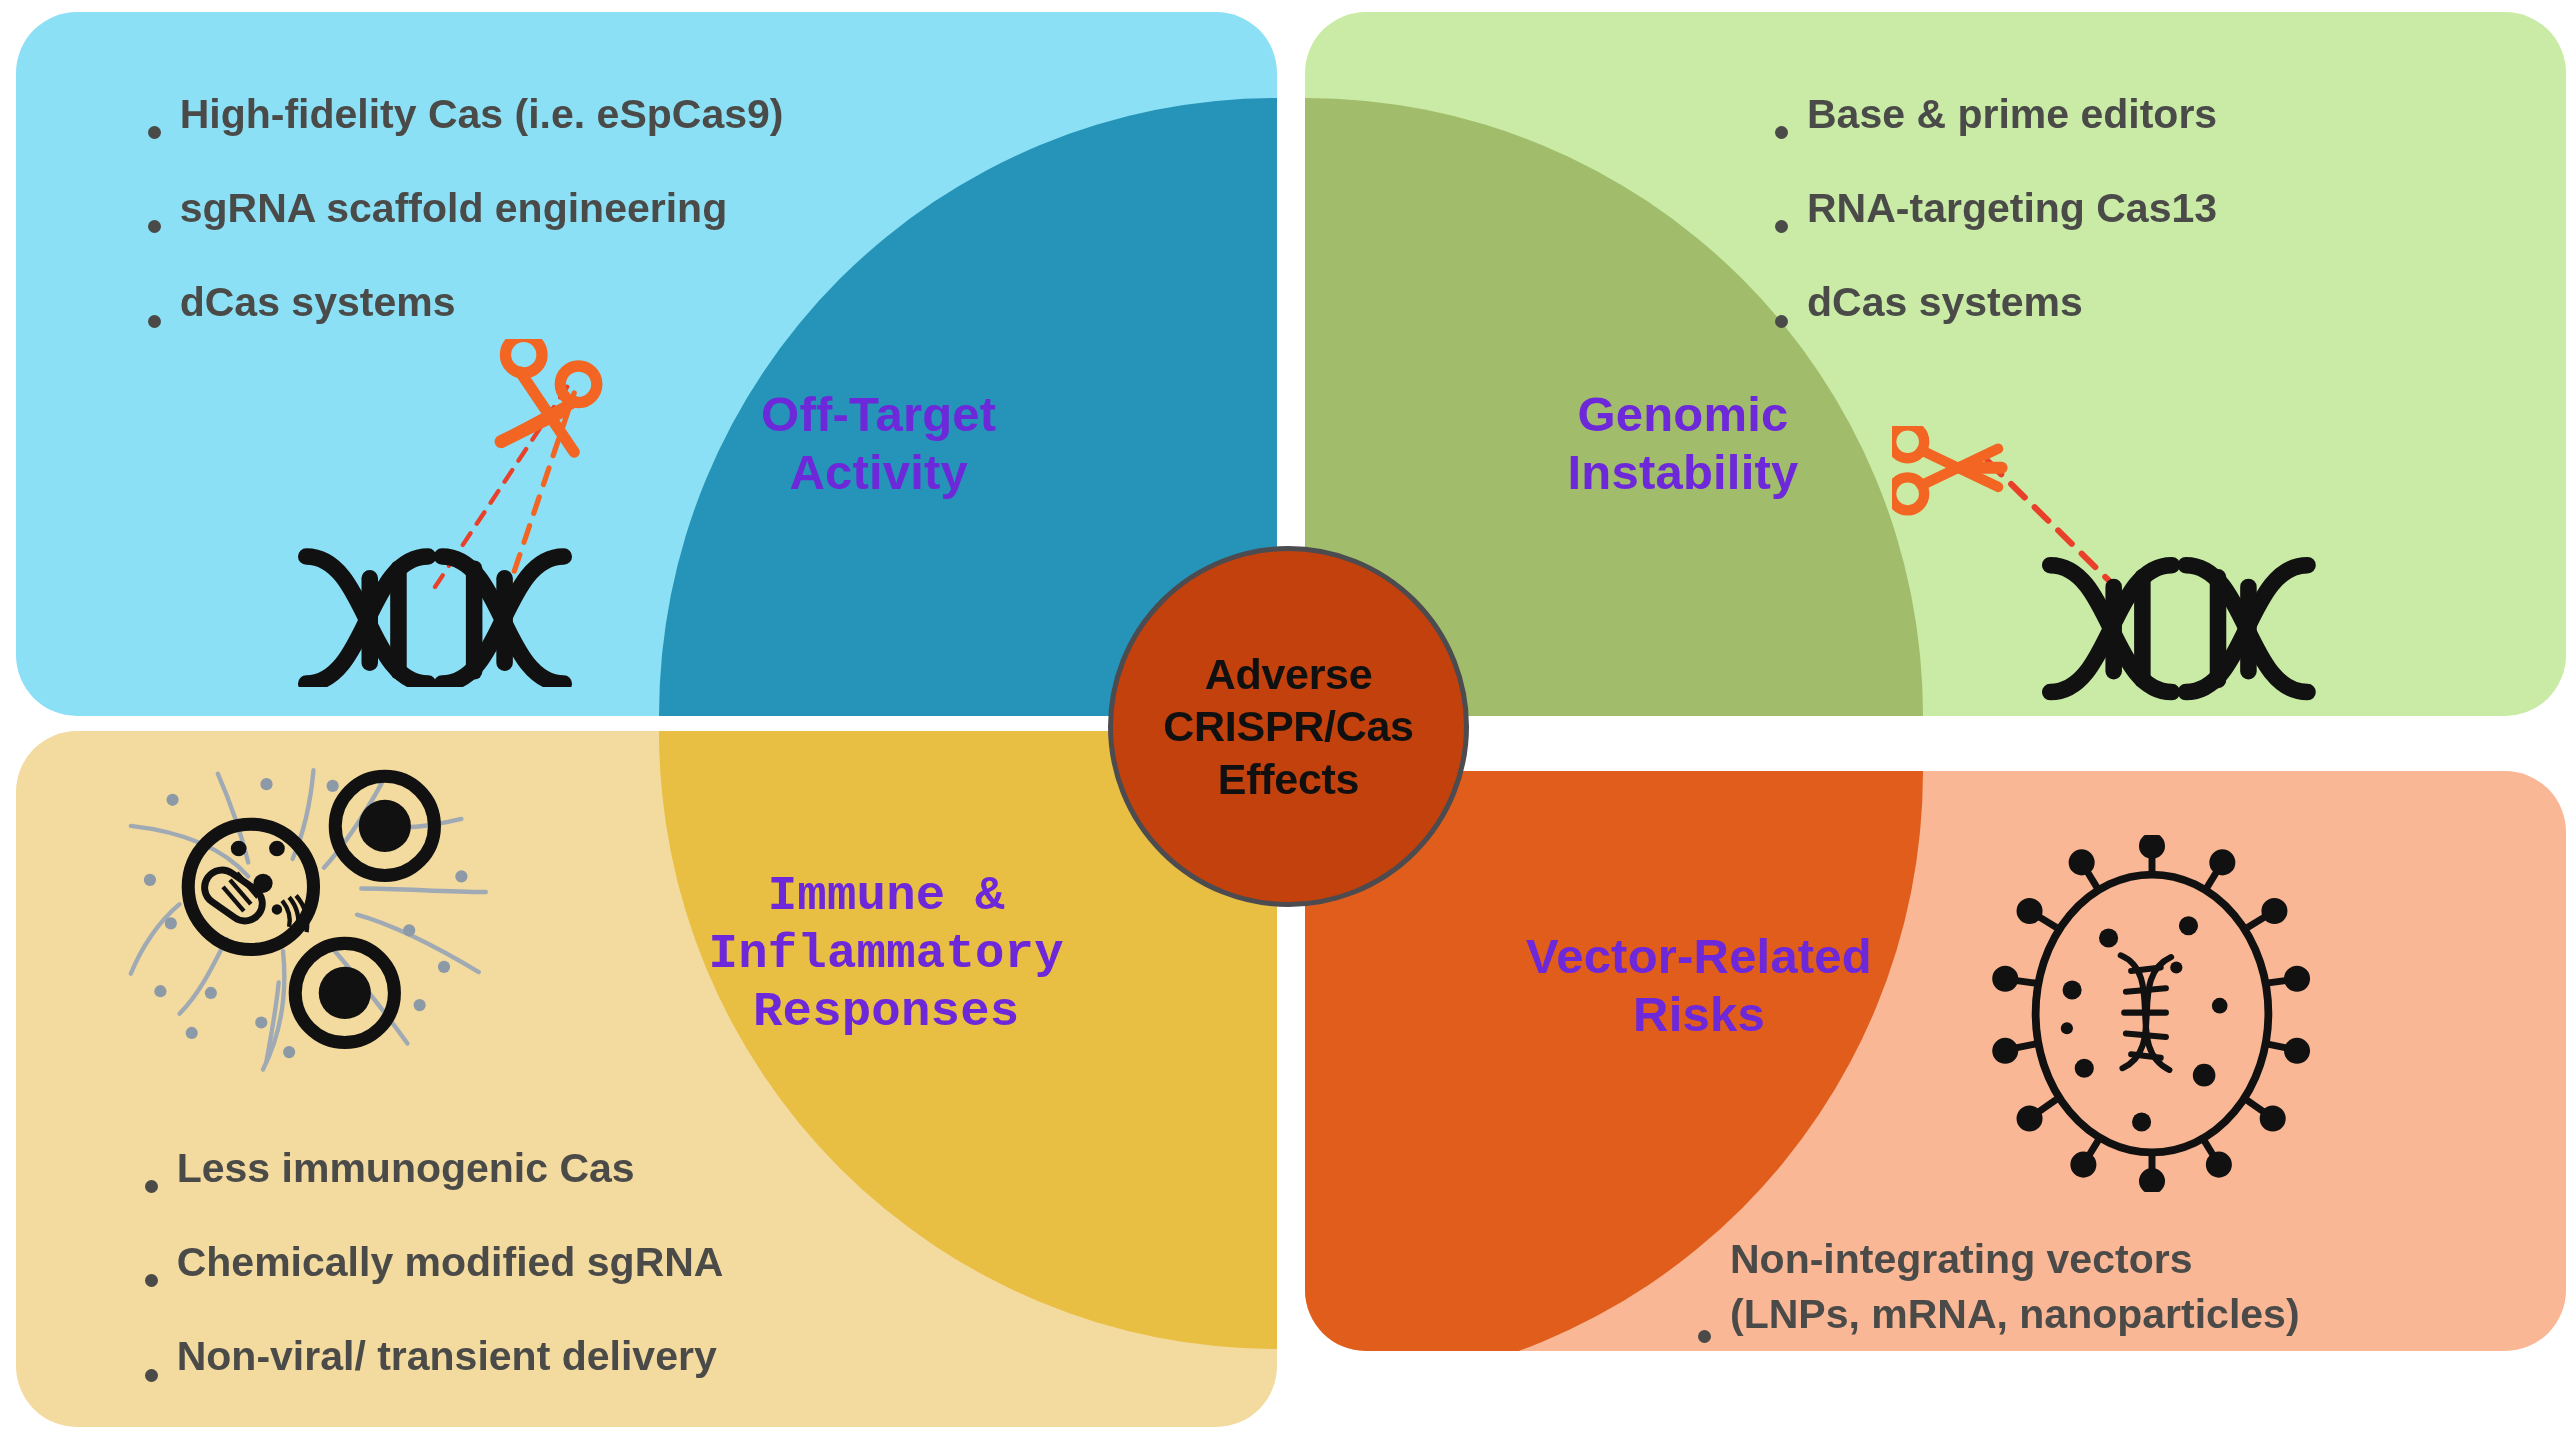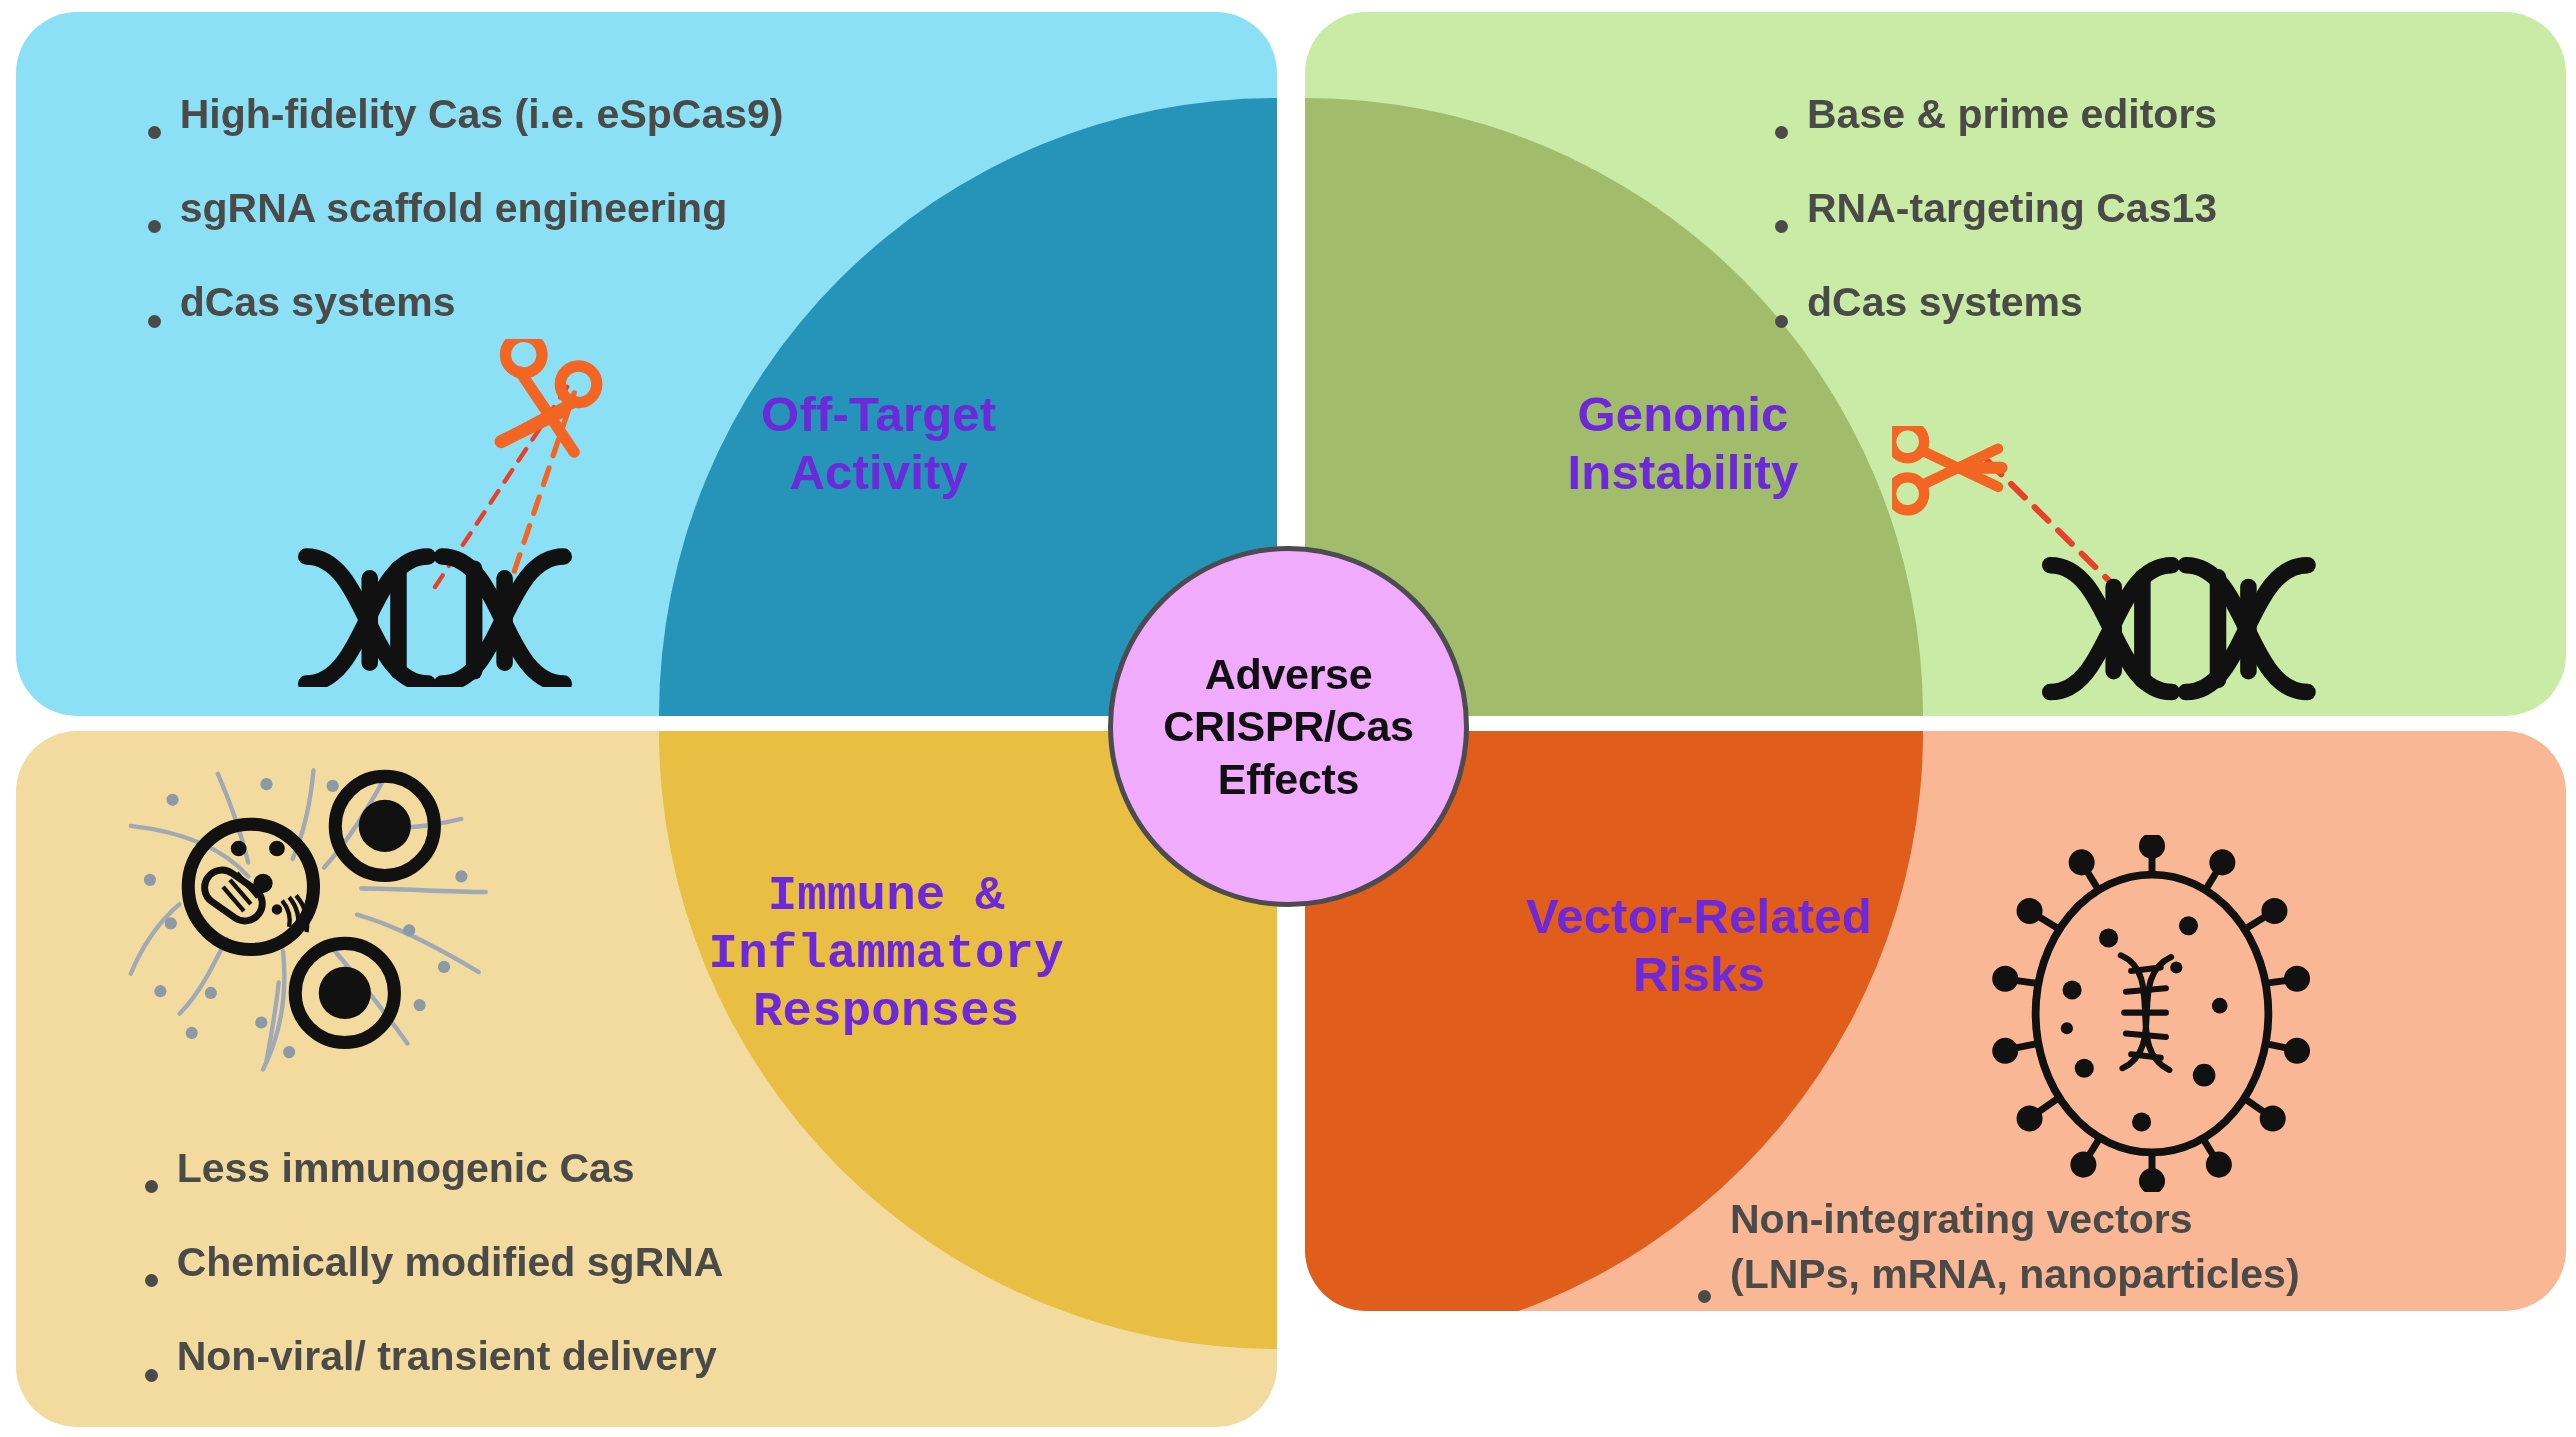--- a/index.html
+++ b/index.html
@@ -8,21 +8,21 @@
     font-family:"Liberation Sans", sans-serif;
   }
 
   
   #board{position:absolute;inset:0;}
 
   .card{position:absolute;overflow:hidden;}
   .card.tl{left:15.7px;  top:12px;   width:1261px; height:704px; border-radius:61px 61px 0 61px;}
   .card.tr{left:1305px;top:12px;   width:1261px; height:704px; border-radius:61px 61px 61px 0;}
   .card.bl{left:15.7px;  top:731px;  width:1261px; height:696px; border-radius:61px 0 61px 61px;}
-  .card.br{left:1305px;top:731px;  width:1261px; height:580px; border-radius:0 61px 61px 61px;}
+  .card.br{left:1305px;top:771px;  width:1261px; height:580px; border-radius:0 61px 61px 61px;}
 
   .card.tl{background:#8CE0F5;}
   .card.tr{background:#C9EBA5;}
   .card.bl{background:#F3DA9E;}
   .card.br{background:#FAB795;}
 
   
   .sector{position:absolute;width:1235px;height:1235px;border-radius:50%;}
   .card.tl .sector{right:-617px; bottom:-617px; background:#2594B8;}
   .card.tr .sector{left:-617px;  bottom:-617px; background:#A1BC6A;}
@@ -52,21 +52,21 @@
   .card.tl .bullets{left:132px;top:78px;}
   .card.tr .bullets{left:470px;top:78px;}
   .card.bl .bullets{left:129px;top:413px;}
   .card.br .bullets{left:393px;top:461px;}
   .card.br .bullets .bi{margin-bottom:15.7px;}
   .card.br .bullets .txt{line-height:1.35;}
 
   
   #hub{
     position:absolute;left:1108px;top:546px;width:361px;height:361px;
-    border-radius:50%;background:#f0abfc;border:5.2px solid #4B4B50;
+    border-radius:50%;background:#c2410c;border:5.2px solid #4B4B50;
     box-sizing:border-box;display:flex;align-items:center;justify-content:center;
     z-index:40;
   }
   #hub .hub-txt{
     color:#101010;font-weight:bold;font-size:43px;line-height:1.22;
     text-align:center;white-space:pre-line;letter-spacing:-0.3px;
   }
 
   
   .art{position:absolute;z-index:5;}

